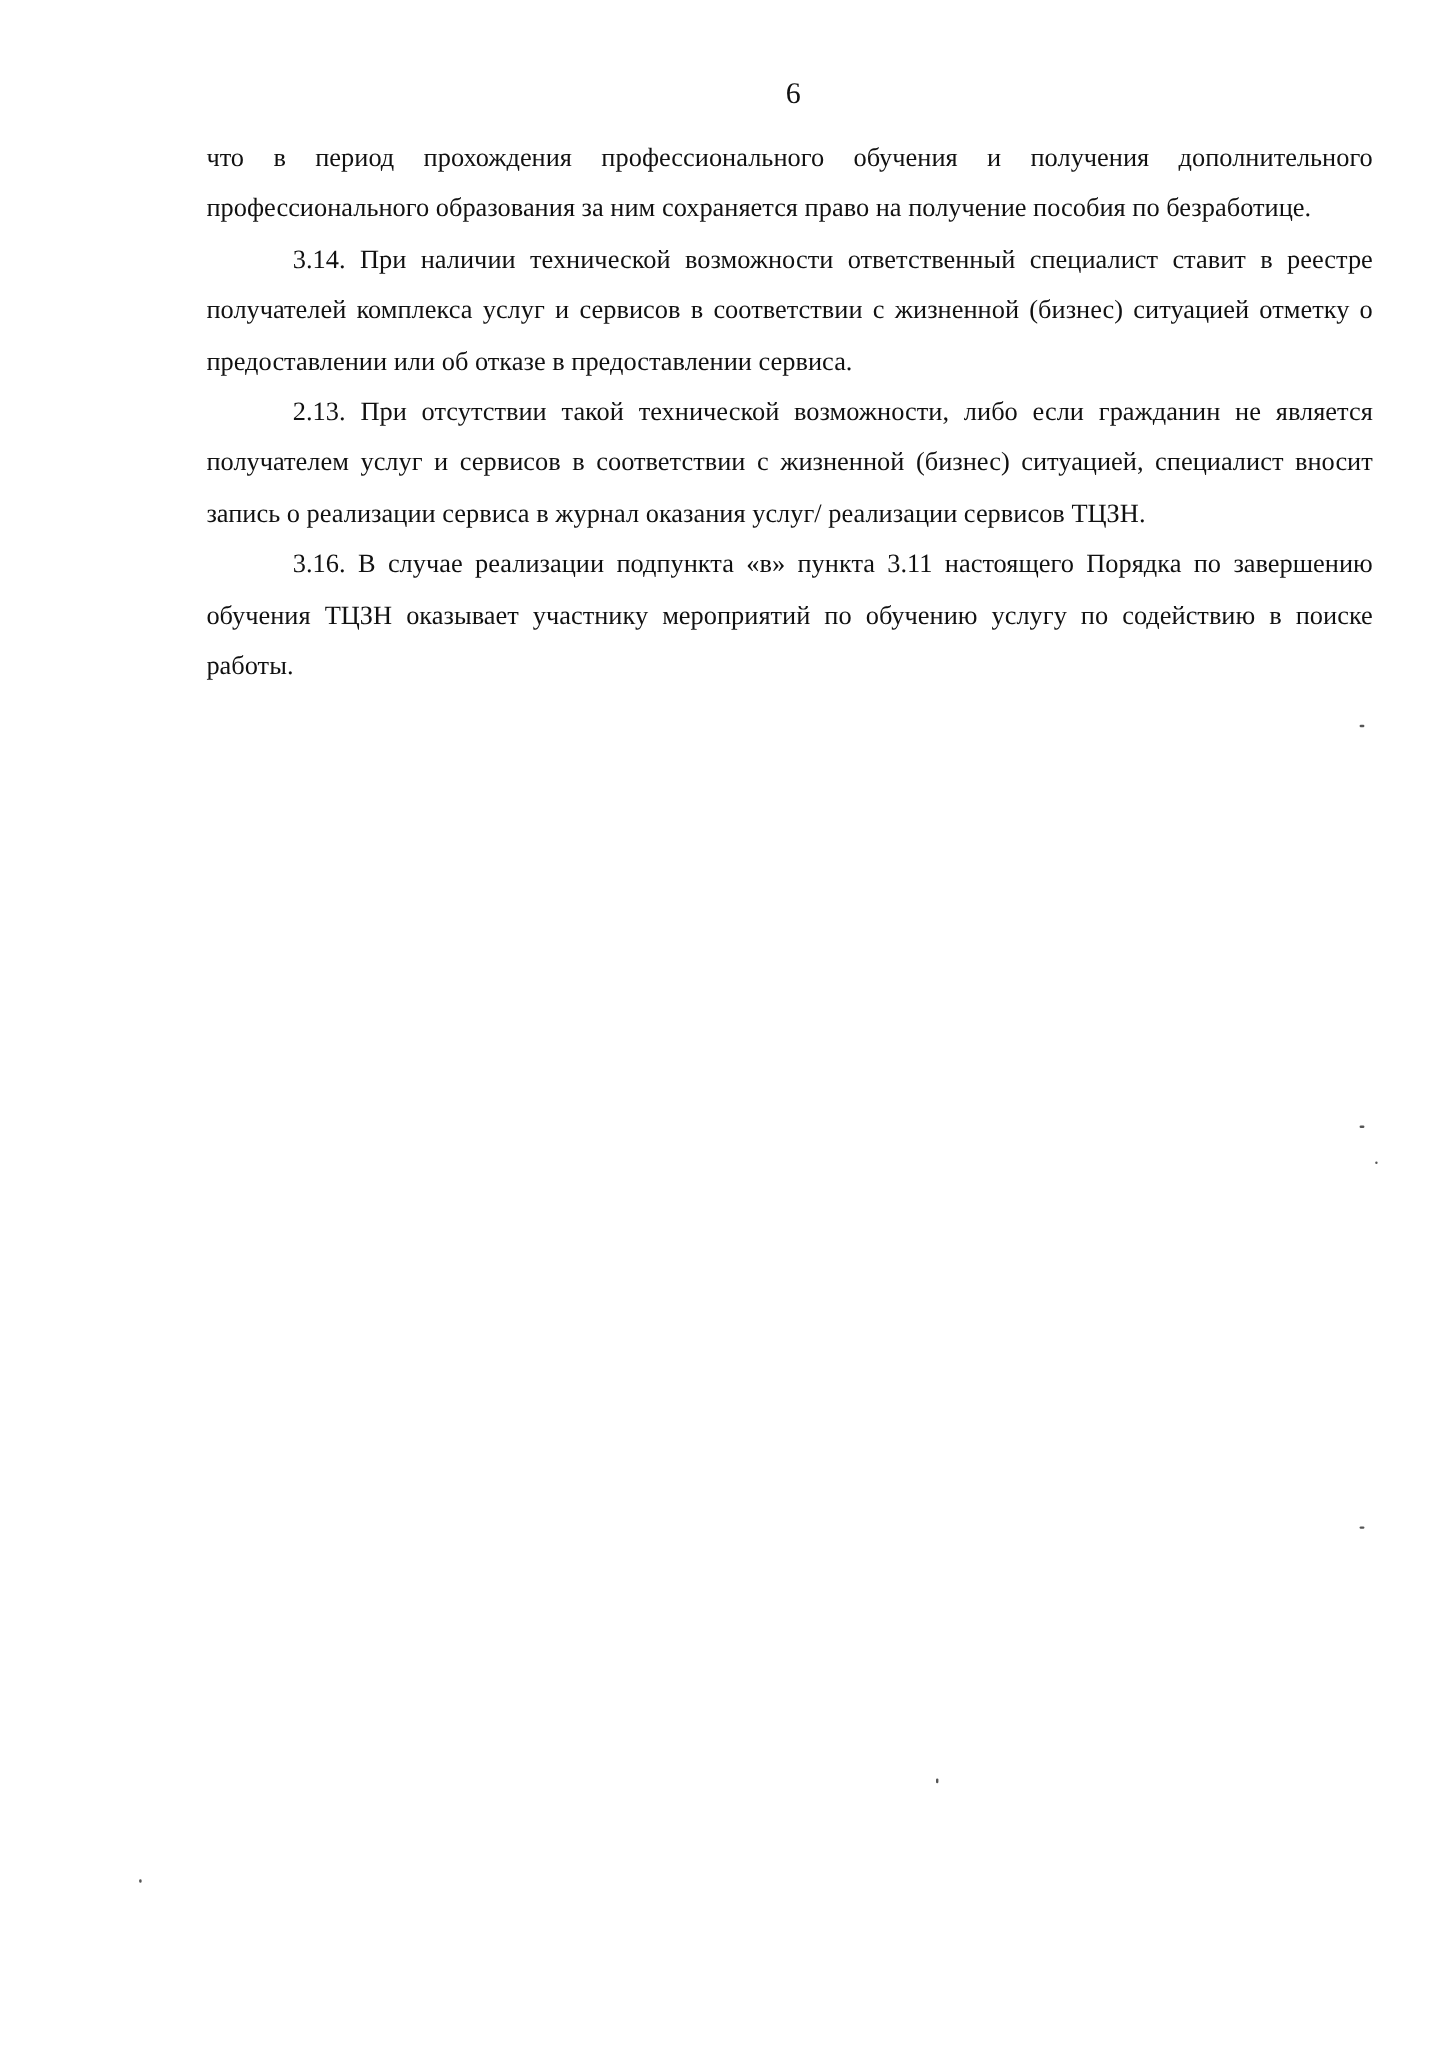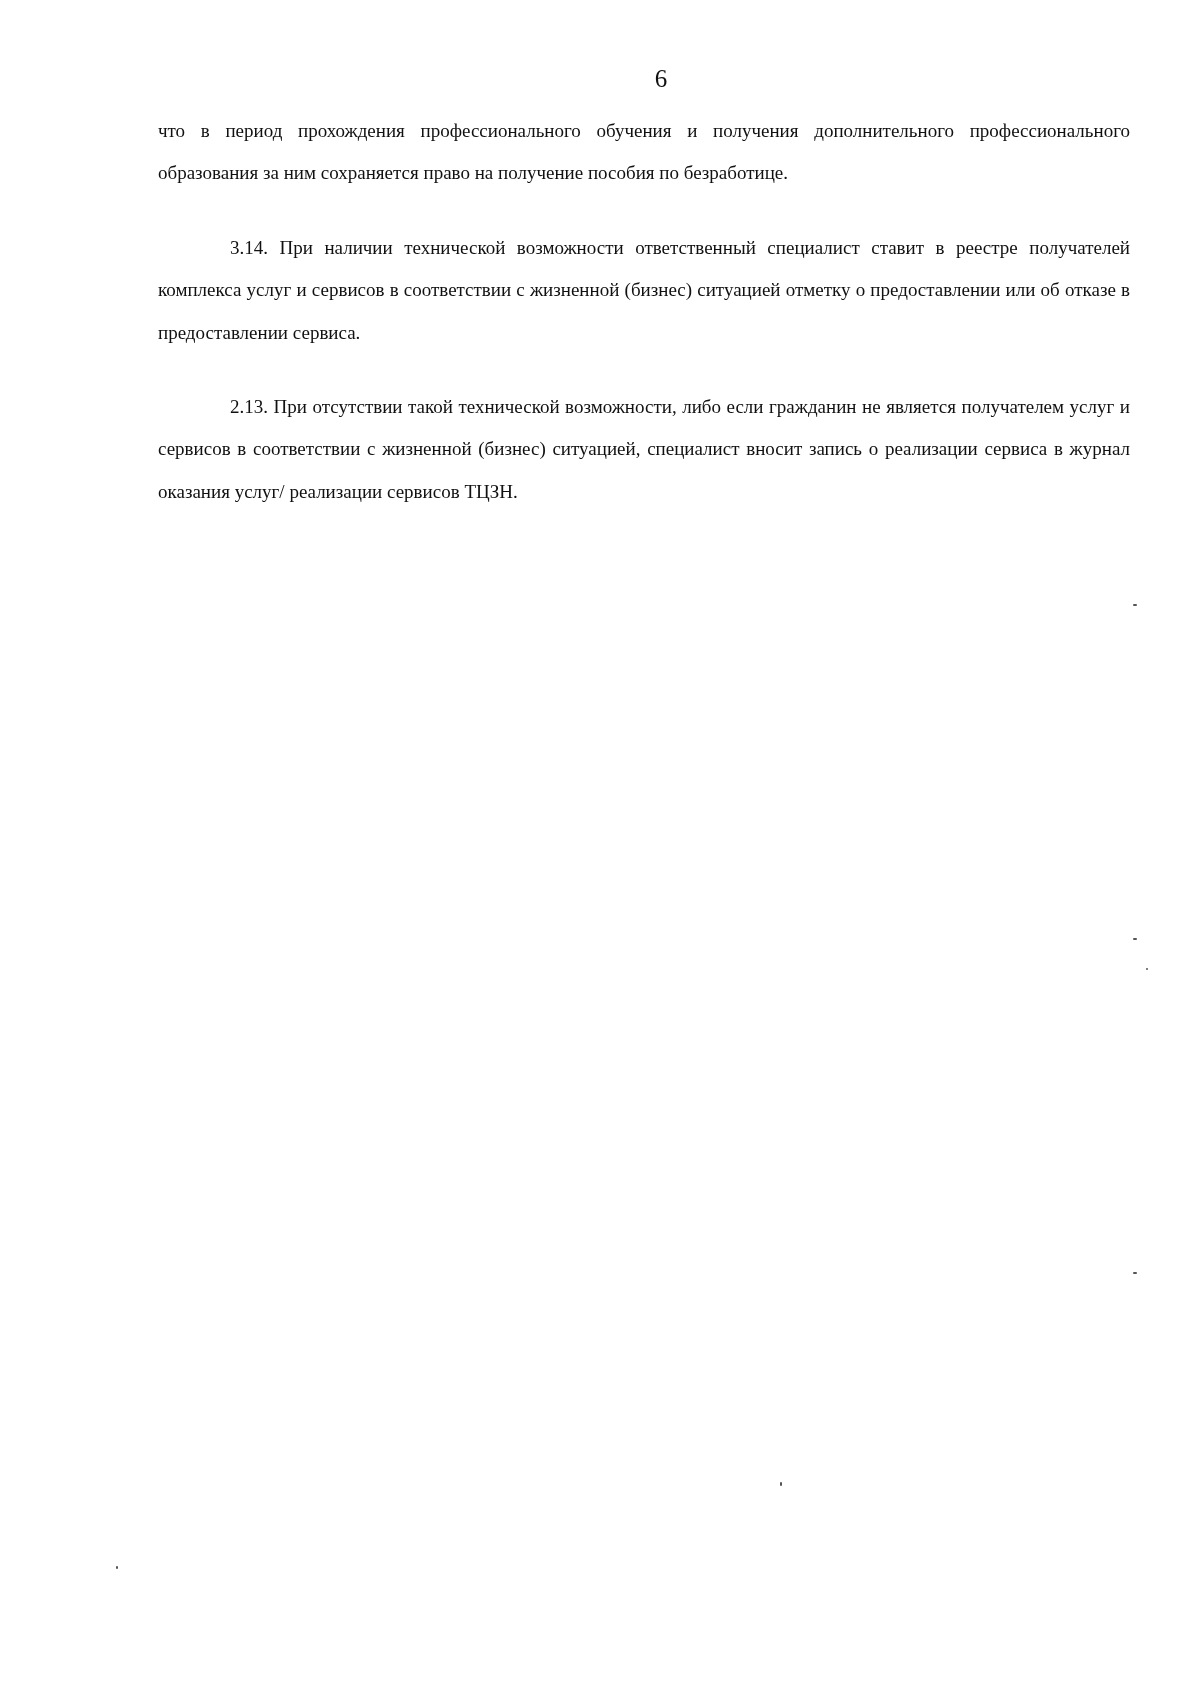--- a/index.html
+++ b/index.html
@@ -27,52 +27,52 @@
       top: 64px;
       left: 175px;
       width: 972px;
       text-align: center;
       font-size: 25px;
       line-height: 30px;
     }
     .body-text {
       position: absolute;
       top: 110px;
-      left: 158px;
+      left: 172px;
       width: 972px;
-      font-size: 19px;
+      font-size: 22px;
       line-height: 42.4px;
     }
     .para {
       margin: 0;
       text-align: justify;
       text-align-last: left;
       hyphens: none;
     }
     .para.indent {
       text-indent: 72px;
-      margin-top: 32px;
     }
     .speck {
       position: absolute;
       background: #555;
       border-radius: 1px;
     }
   </style>
 </head>
 <body>
 
 <div class="page">
 
   <div class="page-number">6</div>
 
   <div class="body-text">
     <p class="para">что в период прохождения профессионального обучения и получения дополнительного профессионального образования за ним сохраняется право на получение пособия по безработице.</p>
     <p class="para indent">3.14. При наличии технической возможности ответственный специалист ставит в реестре получателей комплекса услуг и сервисов в соответствии с жизненной (бизнес) ситуацией отметку о предоставлении или об отказе в предоставлении сервиса.</p>
     <p class="para indent">2.13. При отсутствии такой технической возможности, либо если гражданин не является получателем услуг и сервисов в соответствии с жизненной (бизнес) ситуацией, специалист вносит запись о реализации сервиса в журнал оказания услуг/ реализации сервисов ТЦЗН.</p>
+    <p class="para indent">3.16. В случае реализации подпункта «в» пункта 3.11 настоящего Порядка по завершению обучения ТЦЗН оказывает участнику мероприятий по обучению услугу по содействию в поиске работы.</p>
   </div>
 
   <div class="speck" style="left:1133px;top:604px;width:4px;height:2px;"></div>
   <div class="speck" style="left:1133px;top:938px;width:4px;height:2px;"></div>
   <div class="speck" style="left:1146px;top:968px;width:2px;height:2px;"></div>
   <div class="speck" style="left:1133px;top:1272px;width:4px;height:2px;"></div>
   <div class="speck" style="left:780px;top:1482px;width:2px;height:4px;"></div>
   <div class="speck" style="left:116px;top:1566px;width:2px;height:3px;"></div>
 
 </div>

